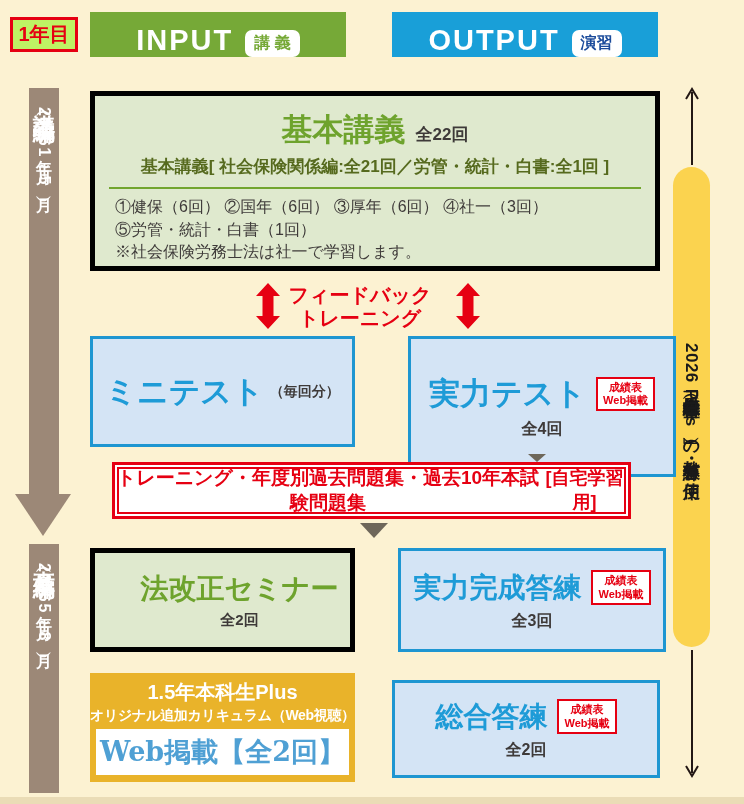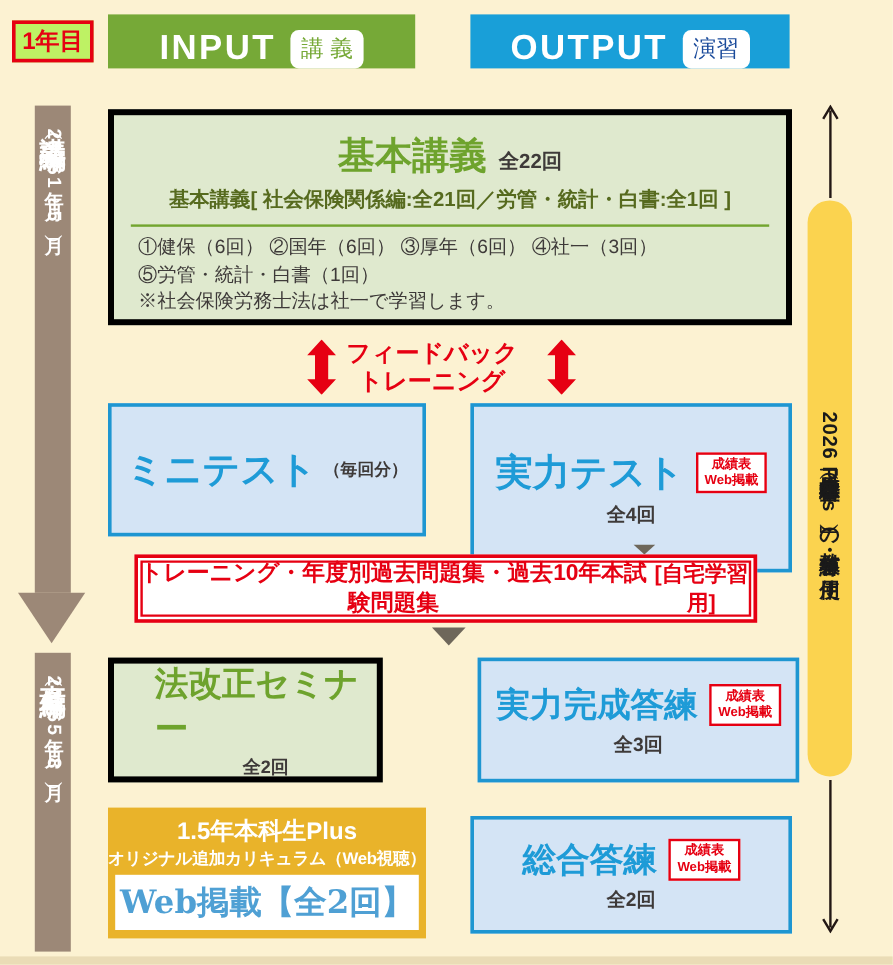--- a/index.html
+++ b/index.html
@@ -7,21 +7,21 @@
   .page { position:relative; width:744px; height:804px; background:#FCF2D2; overflow:hidden; }
   .abs { position:absolute; }
 
   
   .year-badge { left:10px; top:17px; width:68px; height:35px; background:#bef264; border:3px solid #E60012;
     display:flex; align-items:center; justify-content:center; color:#E60012; font-size:20px; font-weight:800; }
   .hdr-bar { top:12px; height:45px; display:flex; align-items:flex-end; justify-content:center; gap:12px; }
   .hdr-input { left:90px; width:256px; background:#76A937; }
   .hdr-output { left:392px; width:266px; background:#199FD8; }
   .hdr-label { color:#fff; font-size:29px; font-weight:800; letter-spacing:2px; }
-  .hdr-chip { background:#fff; border-radius:7px; padding:3px 9px; font-size:19px; font-weight:400; }
+  .hdr-chip { background:#fff; border-radius:7px; padding:3px 9px; font-size:16px; font-weight:700; }
   .chip-green { color:#76A937; }
   .chip-blue { color:#1B4B9B; }
 
   
   .rail-bar { left:29px; width:30px; background:#9C8877; }
   .rail1 { top:88px; height:406px; }
   .rail2 { top:544px; height:249px; }
   .rail-head { left:15px; top:494px; width:0; height:0;
     border-left:28px solid transparent; border-right:28px solid transparent; border-top:42px solid #9C8877; }
   .v-text { position:absolute; top:9px; left:50%; transform:translateX(-50%);
@@ -49,37 +49,37 @@
   .fb-label { left:280px; top:284px; width:160px; text-align:center; color:#E60012;
     font-weight:800; font-size:20px; line-height:1.15; }
 
   .mini { left:90px; top:336px; width:265px; height:111px; display:flex; align-items:center; justify-content:center; gap:6px; }
   .blue-title { font-size:31px; font-weight:800; color:#1E9BD7; }
   .dark-sub { font-size:14px; font-weight:800; color:#3E3A39; }
   .count { font-size:16px; font-weight:800; color:#3E3A39; }
 
   .col-center { display:flex; flex-direction:column; align-items:center; justify-content:center; }
   .title-row { display:flex; align-items:center; justify-content:center; gap:10px; }
-  .jt { left:392px; top:336px; width:268px; height:141px; }
+  .jt { left:408px; top:336px; width:268px; height:141px; }
   .score-badge { background:#fff; border:2px solid #E60012; color:#E60012; font-weight:800;
     font-size:11px; line-height:1.2; text-align:center; padding:2px 5px; }
 
   .training { left:112px; top:462px; width:519px; height:57px; background:#fff; border:3px solid #E60012;
     box-shadow: inset 0 0 0 2px #fff, inset 0 0 0 4px #E60012;
     display:flex; flex-direction:row; align-items:center; justify-content:center;
     color:#E60012; font-weight:800; text-align:center; line-height:1.3; }
   .training .l1 { font-size:19px; }
   .training .l2 { font-size:18px; }
 
   .tri-down { width:0; height:0; border-left:14px solid transparent; border-right:14px solid transparent;
     border-top:15px solid #6E675A; left:360px; top:523px; }
   .tri-tip { width:0; height:0; border-left:9px solid transparent; border-right:9px solid transparent;
     border-top:8px solid #6E675A; left:528px; top:454px; }
 
-  .housei { left:90px; top:548px; width:229px; height:104px; gap:3px;padding-left:34px; }
+  .housei { left:90px; top:548px; width:265px; height:104px; gap:3px;padding-left:34px; }
   .green-title { font-size:28px; font-weight:800; color:#6EA32D; }
   .jk { left:398px; top:548px; width:268px; height:104px; }
   .jk .blue-title, .sougou .blue-title { font-size:28px; }
 
   .plusbox { left:90px; top:673px; width:265px; height:109px; background:#E9B32A; text-align:center; color:#fff; }
   .plus-l1 { margin-top:6px; font-size:20px; font-weight:800; }
   .plus-l2 { margin-top:1px; font-size:14px; font-weight:800; letter-spacing:-0.3px; }
   .plus-inner { position:absolute; left:6px; right:6px; bottom:7px; height:46px; background:#fff;
     display:flex; align-items:center; justify-content:center;
     font-family:"DejaVu Serif", serif; font-size:27px; font-weight:700; color:#4FA0D4; }

